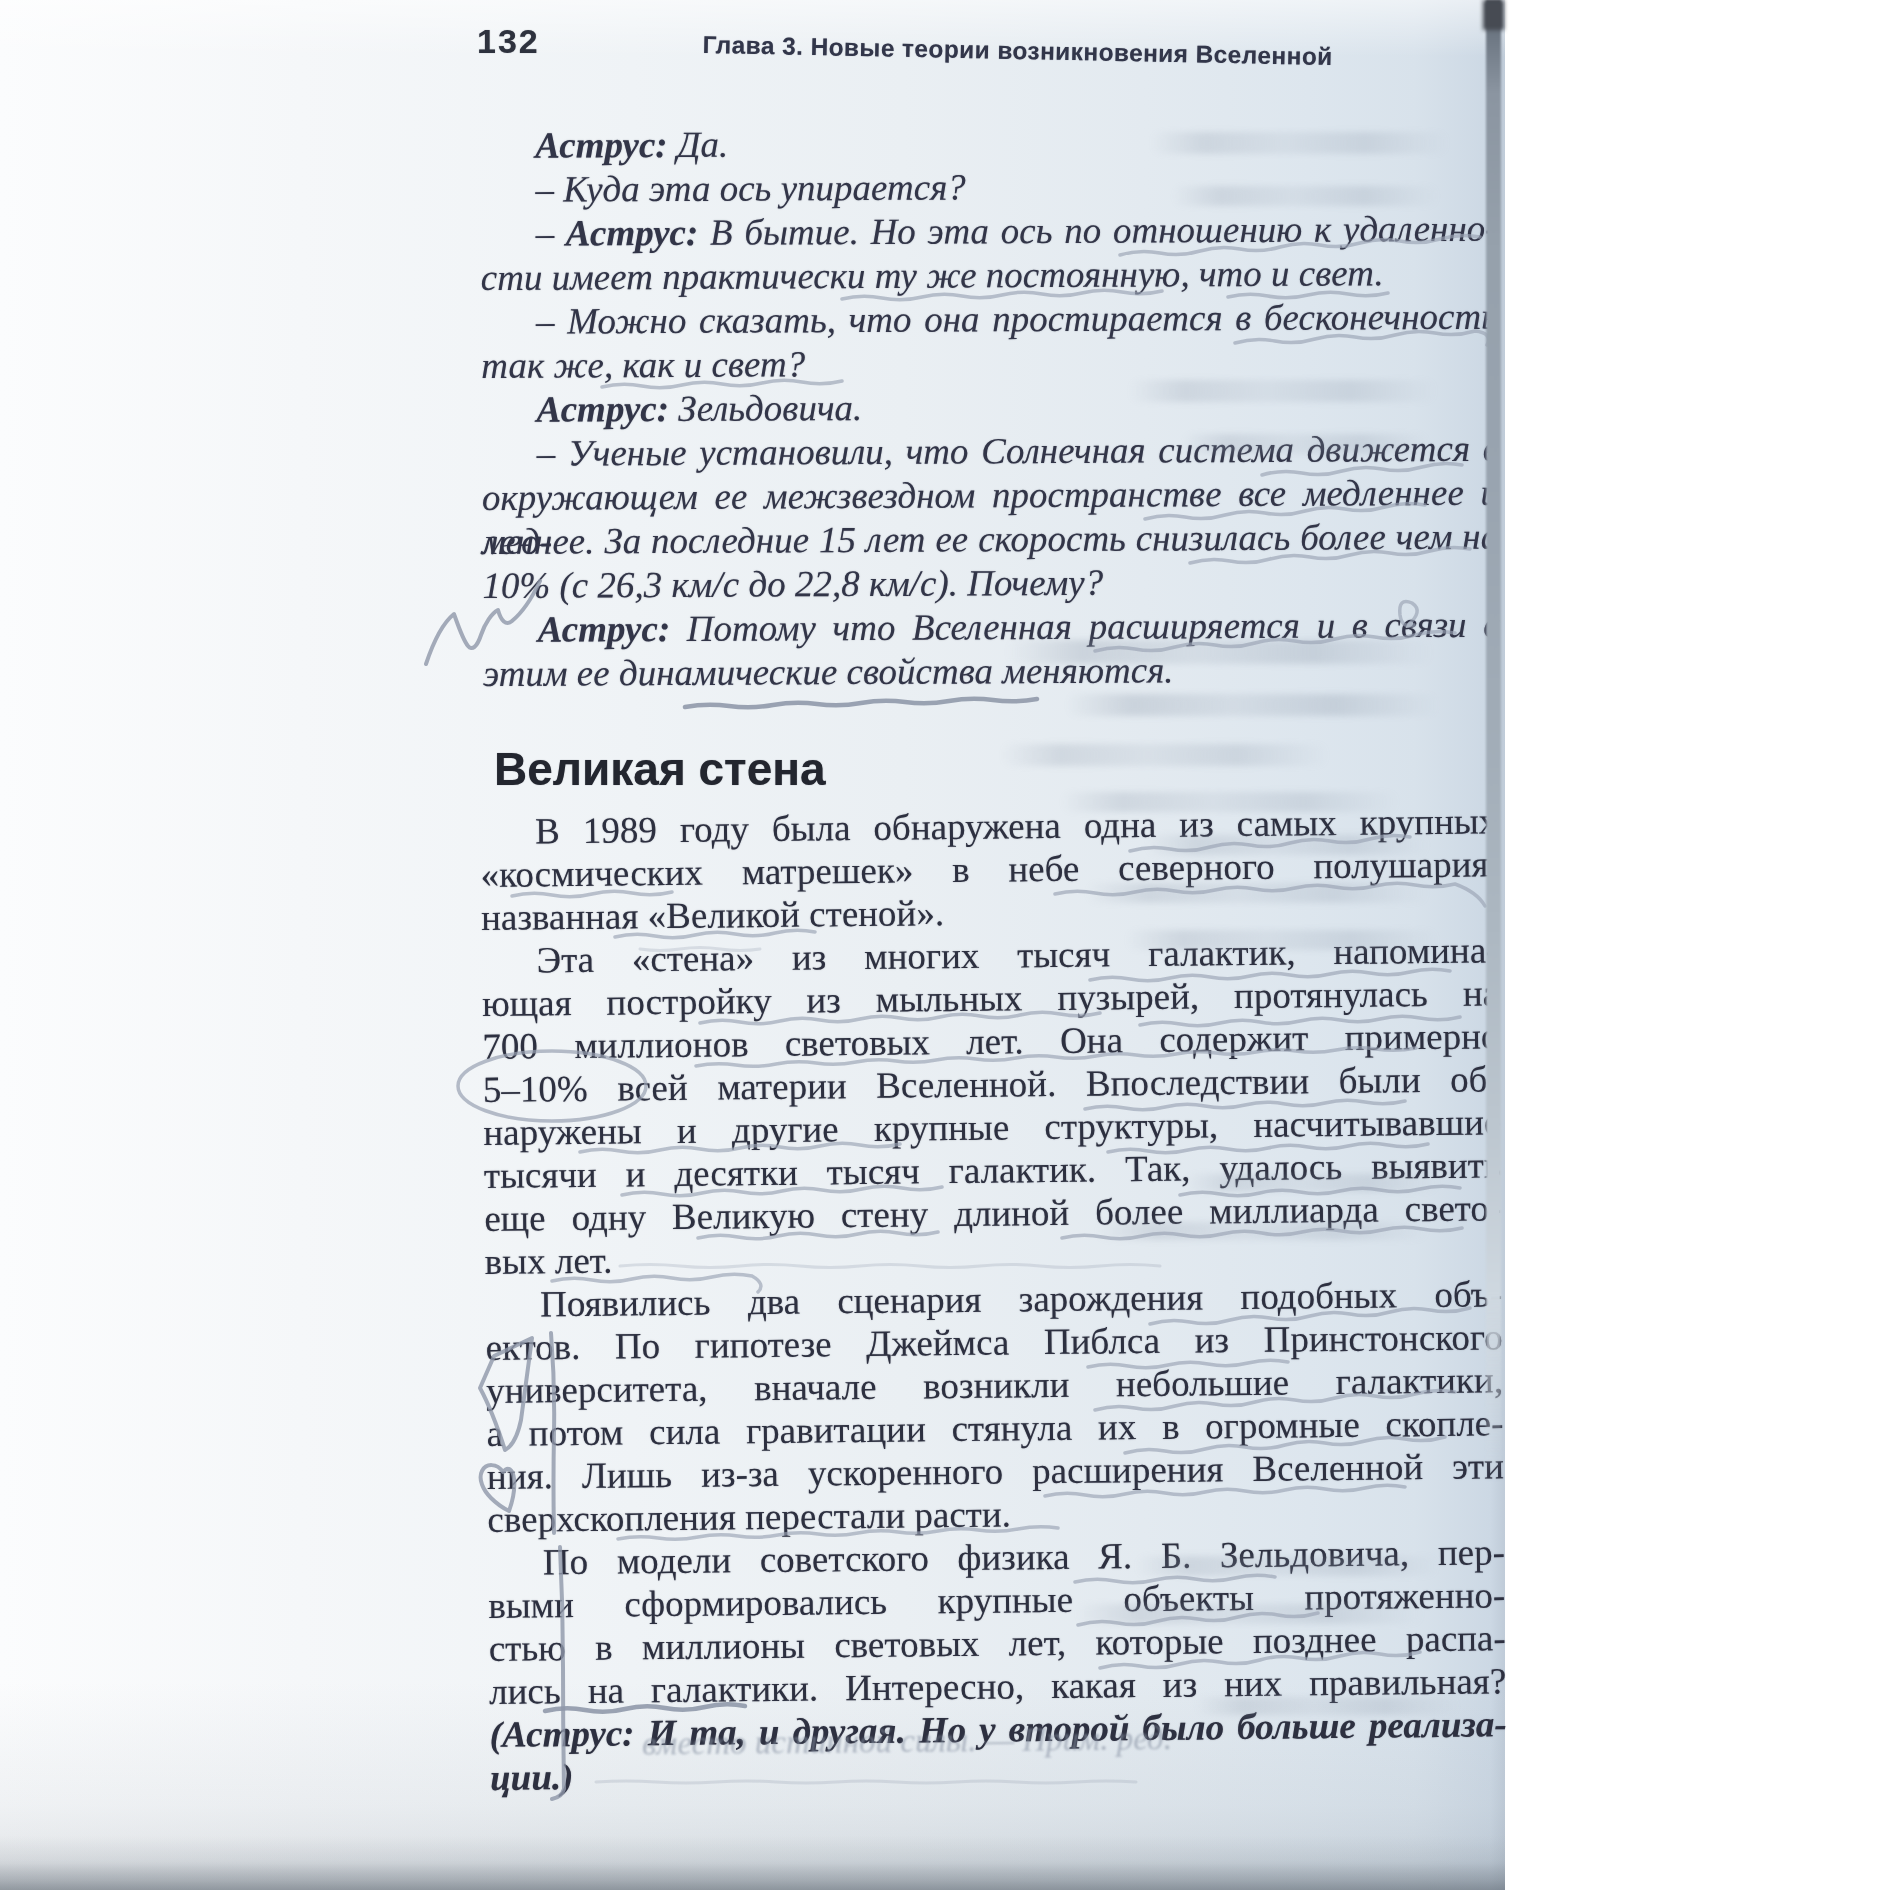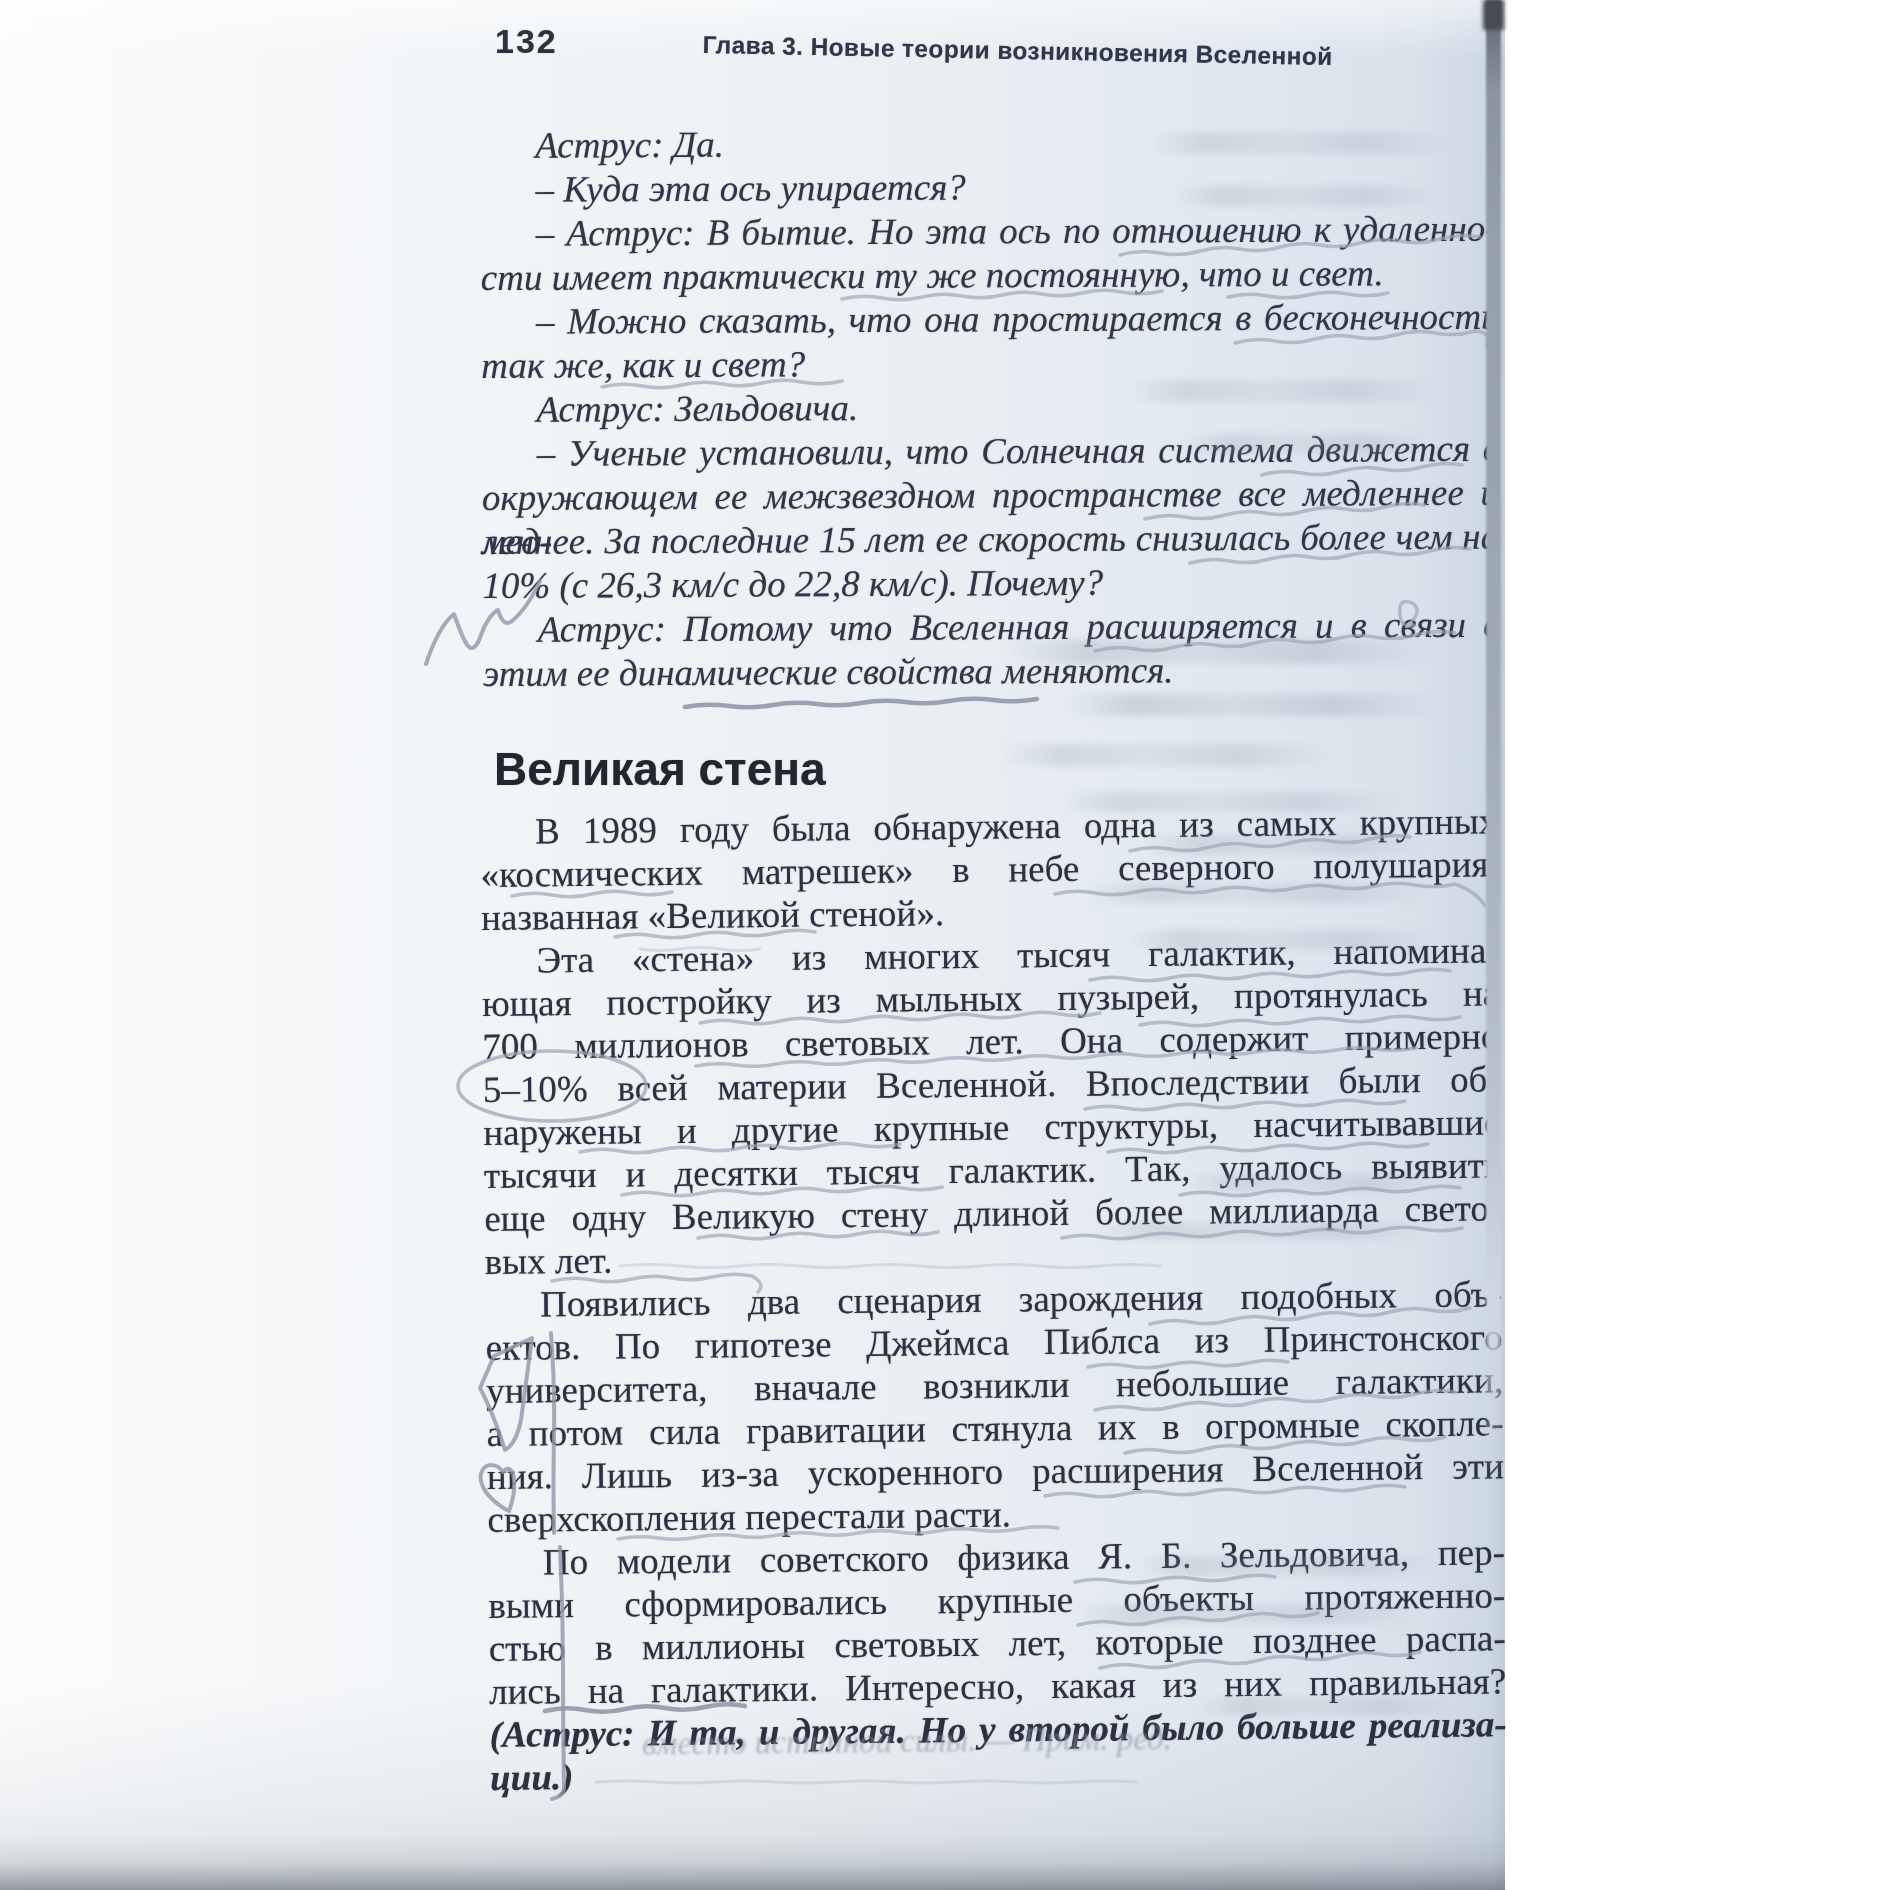--- a/index.html
+++ b/index.html
@@ -10,30 +10,30 @@
       linear-gradient(0deg, rgba(108,117,128,.42) 0%, rgba(140,150,160,.22) 1.4%, rgba(168,178,188,.14) 4.5%, rgba(255,255,255,0) 11%),
       linear-gradient(90deg,#fbfcfd 0%,#f5f7f9 20%,#eff3f6 42%,#eaeff3 60%,#e3eaf0 76%,#dde6ee 87%,#d8e2eb 94%,#ccd8e4 99%,#bfcbd8 100%);
   }
   
   .edge{position:absolute;left:1486px;top:0;width:15px;height:1560px;filter:blur(1px);
     background:linear-gradient(180deg,#41454d 0%,#6b7581 2%,#8b95a1 6%,#96a1ac 16%,#99a4b0 30%,#a1acb7 46%,#adb8c2 60%,#bcc6cf 72%,#cfd8e0 83%,rgba(218,226,233,0) 95%);}
   .edge-cap{position:absolute;left:1483px;top:0;width:21px;height:30px;background:#474b53;filter:blur(2px);}
   .bottom-shadow{position:absolute;left:0;top:1836px;width:1505px;height:54px;
     background:linear-gradient(180deg,rgba(255,255,255,0) 0%,rgba(132,142,152,.16) 45%,rgba(106,116,126,.34) 82%,rgba(96,106,116,.48) 100%);}
 
-  .pagenum{position:absolute;left:495px;top:24px;font:700 34px/1 "Liberation Sans",sans-serif;
+  .pagenum{position:absolute;left:477px;top:24px;font:700 34px/1 "Liberation Sans",sans-serif;
     letter-spacing:2px;color:#2e323e;text-shadow:0 0 1px rgba(46,50,62,.5);}
   .runhead{position:absolute;left:703px;top:30px;font:700 24.5px/1.2 "Liberation Sans",sans-serif;
     letter-spacing:.4px;color:#32364a;transform:rotate(1.1deg);transform-origin:0 0;
     text-shadow:0 0 1px rgba(50,54,74,.45);}
 
   .line{position:relative;width:1017px;height:43px;box-sizing:border-box;white-space:nowrap;}
   .justify{text-align:justify;text-align-last:justify;white-space:normal;}
   .indent{padding-left:55px;}
-  .b{font-weight:400;}
+  .b{font-weight:700;}
   .bi{font-weight:700;}
 
   .dialogue{position:absolute;left:480px;top:124px;width:1017px;
     font:italic 37px/44px "Liberation Serif","DejaVu Serif",serif;color:#323548;
     text-shadow:0 0 1.2px rgba(50,53,72,.5);transform:rotate(-0.3deg);transform-origin:0 0;}
   .dialogue .line{height:44px;}
 
   .heading{position:absolute;left:482px;top:732px;margin:12px;
     font:700 46px/1.1 "Liberation Sans","DejaVu Sans",sans-serif;color:#23262f;
     text-shadow:0 0 1px rgba(35,38,47,.5);}

